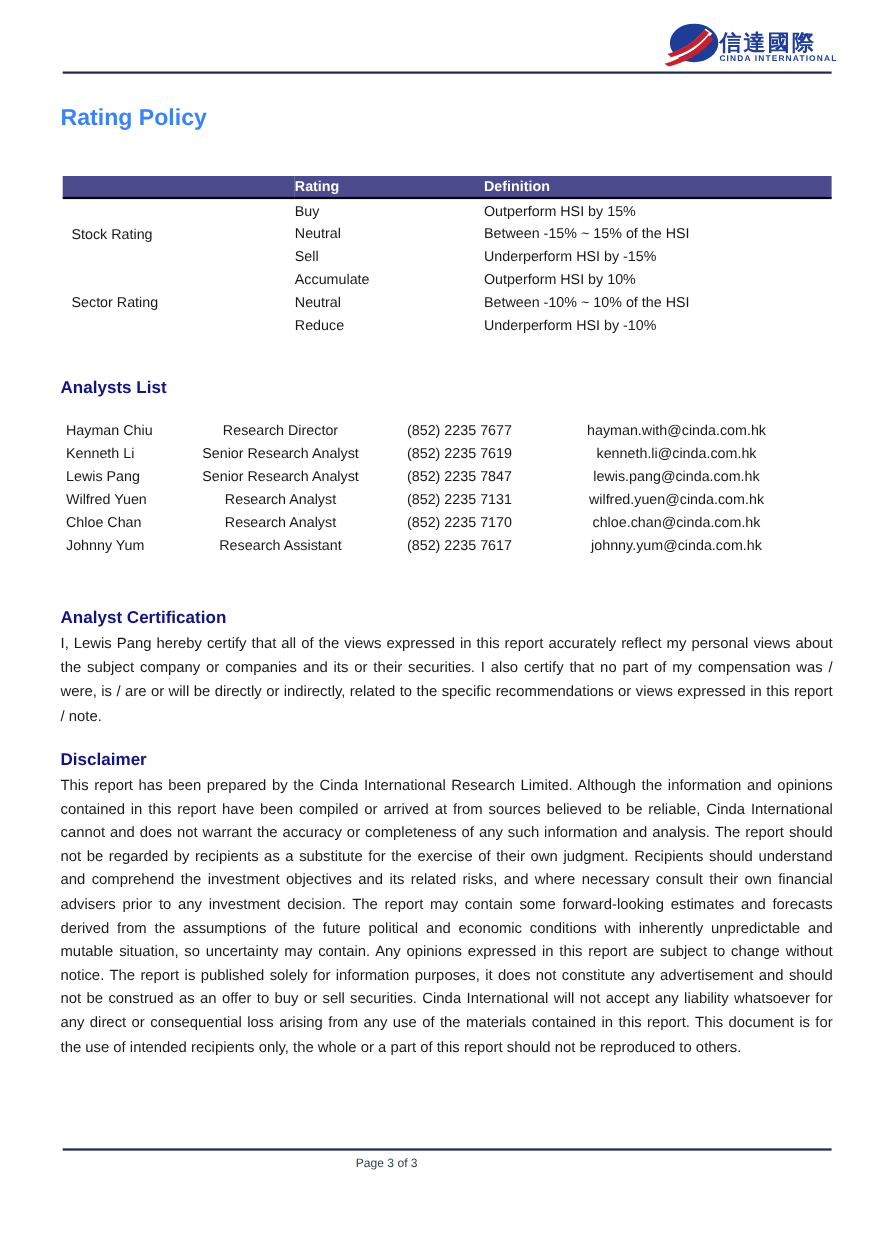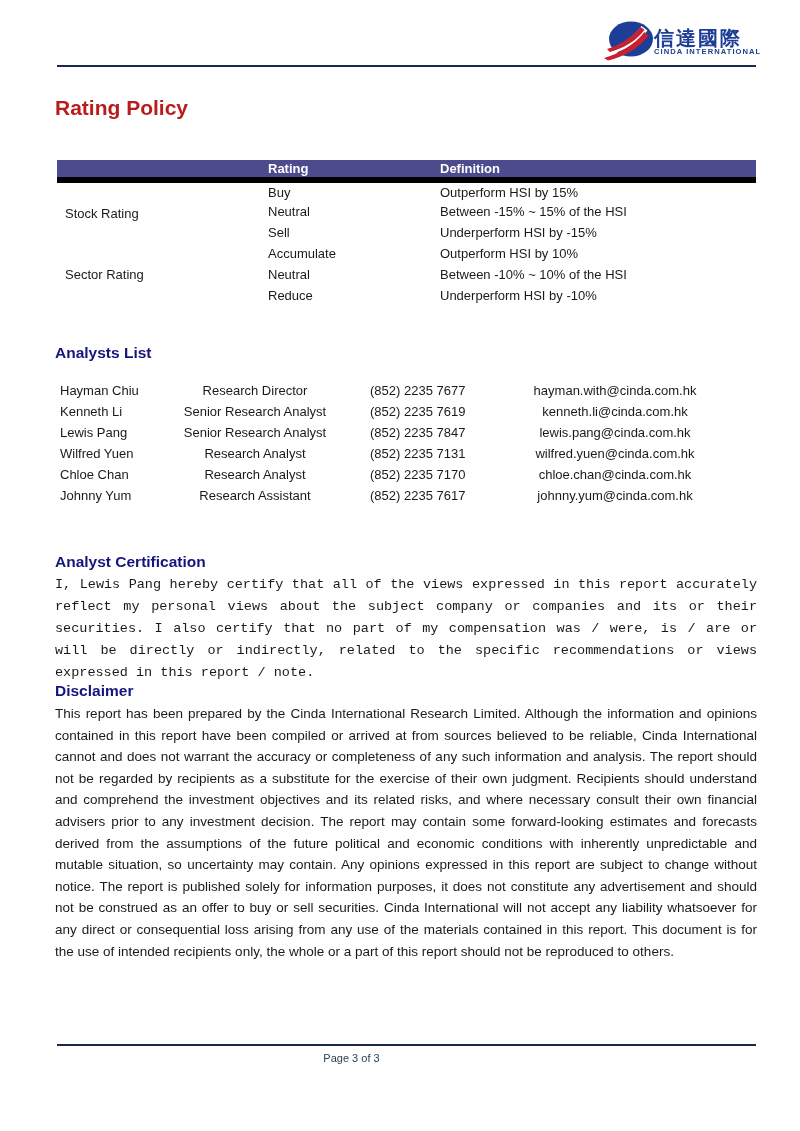--- a/index.html
+++ b/index.html
@@ -11,49 +11,49 @@
   }
 
   
   .logo { position:absolute; left:602px; top:19px; display:flex; align-items:center; }
   .logo-text { display:flex; flex-direction:column; align-items:flex-start; line-height:1; }
   .logo-cn { font-size:20px; font-weight:bold; color:#1e3d96; letter-spacing:2px; white-space:nowrap; }
   .logo-en { font-size:7.6px; font-weight:bold; color:#1e3d96; letter-spacing:1.05px; margin-top:0; white-space:nowrap; }
   .header-rule { position:absolute; left:57px; top:65px; width:699px; height:2px; background:#1b2a4a; }
 
   
-  .doc-title { position:absolute; left:55px; top:96px; font-size:21px; font-weight:bold; color:#b91c1c; }
+  .doc-title { position:absolute; left:55px; top:96px; font-size:21px; font-weight:bold; color:#3b82f6; }
 
   
   .rating-table { position:absolute; left:57px; top:160px; width:699px; border-collapse:collapse; table-layout:fixed; }
   .rating-table col.c1 { width:211px; }
   .rating-table col.c2 { width:172px; }
   .rating-table col.c3 { width:316px; }
   .rating-table th {
     background:#4c4b8e; color:#ffffff; font-size:13px; font-weight:bold;
-    text-align:left; height:20px; border-bottom:6px solid #000000; padding:0;
+    text-align:left; height:20px; border-bottom:2px solid #000000; padding:0;
   }
   .rating-table td { font-size:13px; height:21px; padding:0; vertical-align:middle; }
   .rating-table td.group-label { font-weight:normal; padding-left:8px; }
 
   
   .section-heading { position:absolute; font-size:15.5px; font-weight:bold; color:#14147e; }
   .analysts-list { position:absolute; left:60px; top:380px; width:660px; }
   .analyst-row { display:grid; grid-template-columns:90px 210px 150px 210px; height:21px; align-items:center; font-size:13px; }
   .analyst-row .name  { text-align:left; white-space:nowrap; }
   .analyst-row .title { text-align:center; white-space:nowrap; }
   .analyst-row .phone { text-align:left; padding-left:10px; white-space:nowrap; }
   .analyst-row .email { text-align:center; white-space:nowrap; }
 
   
   .body-par {
     position:absolute; left:55px; width:702px; text-align:justify;
     font-size:13.5px; color:#1a1a1a;
   }
-  .cert-par { top:574px; line-height:22px;font-family:Liberation Mono, monospace; }
+  .cert-par { top:574px; line-height:22px; }
   .disc-par { top:703px; line-height:21.6px; }
 
   
   .footer-rule { position:absolute; left:57px; top:1044px; width:699px; height:2px; background:#1b2a4a; }
   .footer-label { position:absolute; left:0; top:1052px; width:703px; text-align:center; font-size:11px; color:#2d4154; }
 </style>
 </head>
 <body>
 
 <div class="page">

